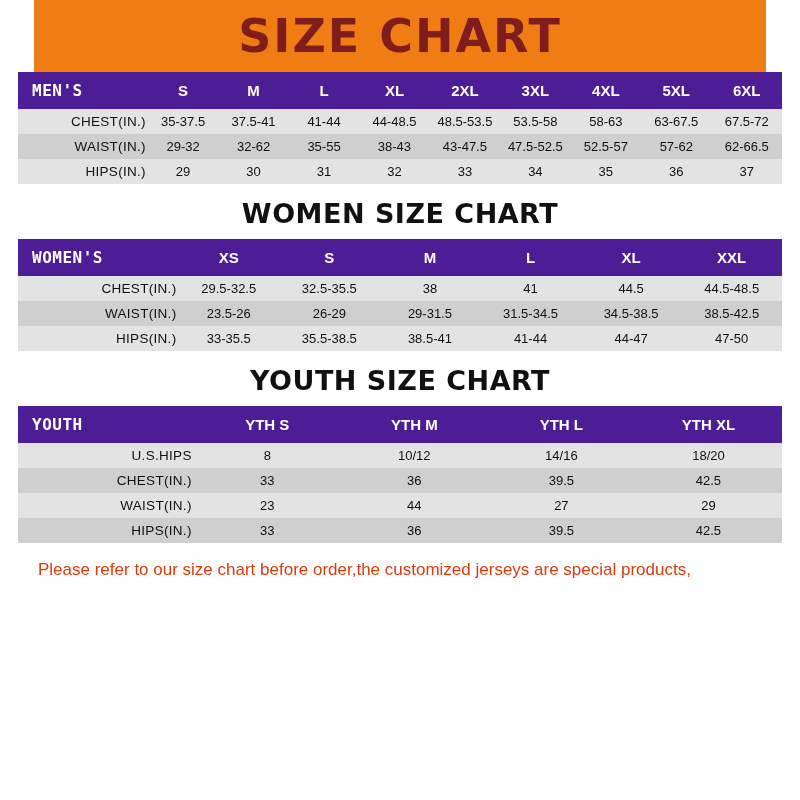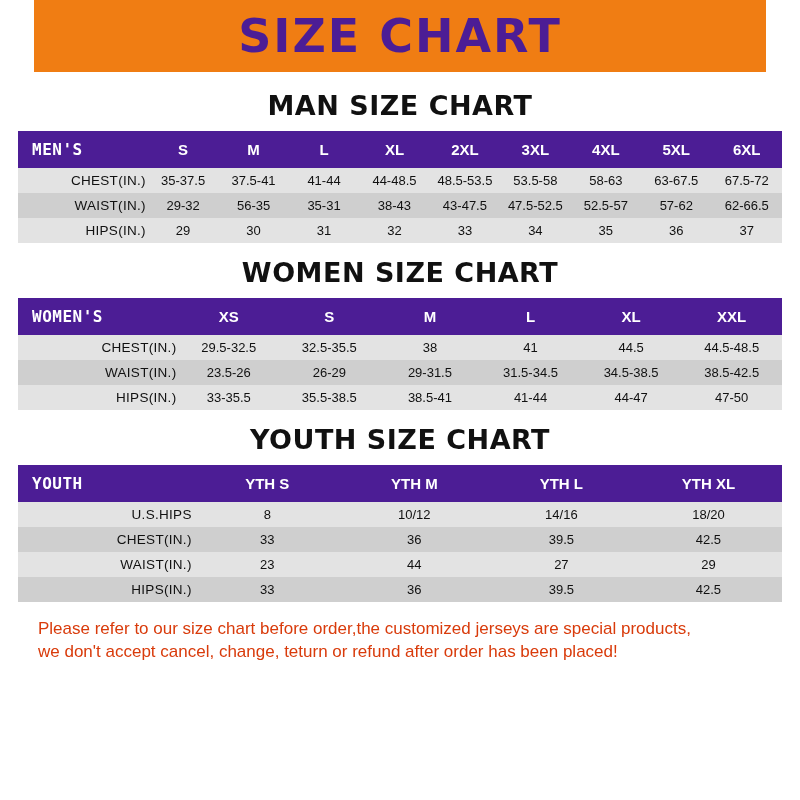--- a/index.html
+++ b/index.html
@@ -22,21 +22,21 @@
     display: flex;
     align-items: center;
     justify-content: center;
     position: relative;
   }
   .banner-title {
     font-family: "DejaVu Sans", sans-serif;
     font-weight: bold;
     font-size: 46px;
     letter-spacing: 2px;
-    color: #4c1d95;
+    color: #7f1d1d;
     line-height: 1;
   }
   
   .banner::before, .banner::after {
     content: "";
     position: absolute;
     top: 0; bottom: 0;
     width: 34px;
     background: #ffffff;
   }
@@ -113,21 +113,20 @@
 <body>
 
 <div class="page">
 
   <div class="banner">
     <div class="banner-title">SIZE CHART</div>
   </div>
 
   <div class="content">
 
-    <div class="section-title">MAN SIZE CHART</div>
     <table class="sizetable men">
       <colgroup>
         <col class="c0">
           <col>
           <col>
           <col>
           <col>
           <col>
           <col>
           <col>
@@ -157,22 +156,22 @@
           <td>44-48.5</td>
           <td>48.5-53.5</td>
           <td>53.5-58</td>
           <td>58-63</td>
           <td>63-67.5</td>
           <td>67.5-72</td>
         </tr>
         <tr class="even">
           <td class="rowhead">WAIST(IN.)</td>
           <td>29-32</td>
-          <td>56-35</td>
-          <td>35-31</td>
+          <td>32-62</td>
+          <td>35-55</td>
           <td>38-43</td>
           <td>43-47.5</td>
           <td>47.5-52.5</td>
           <td>52.5-57</td>
           <td>57-62</td>
           <td>62-66.5</td>
         </tr>
         <tr class="odd">
           <td class="rowhead">HIPS(IN.)</td>
           <td>29</td>
@@ -286,17 +285,16 @@
           <td>33</td>
           <td>36</td>
           <td>39.5</td>
           <td>42.5</td>
         </tr>
       </tbody>
     </table>
 
     <div class="footer-note">
       <div>Please refer to our size chart before order,the customized jerseys are special products,</div>
-      <div>we don't accept cancel, change, teturn or refund after order has been placed!</div>
     </div>
 
   </div>
 </div>
 
 </body></html>

